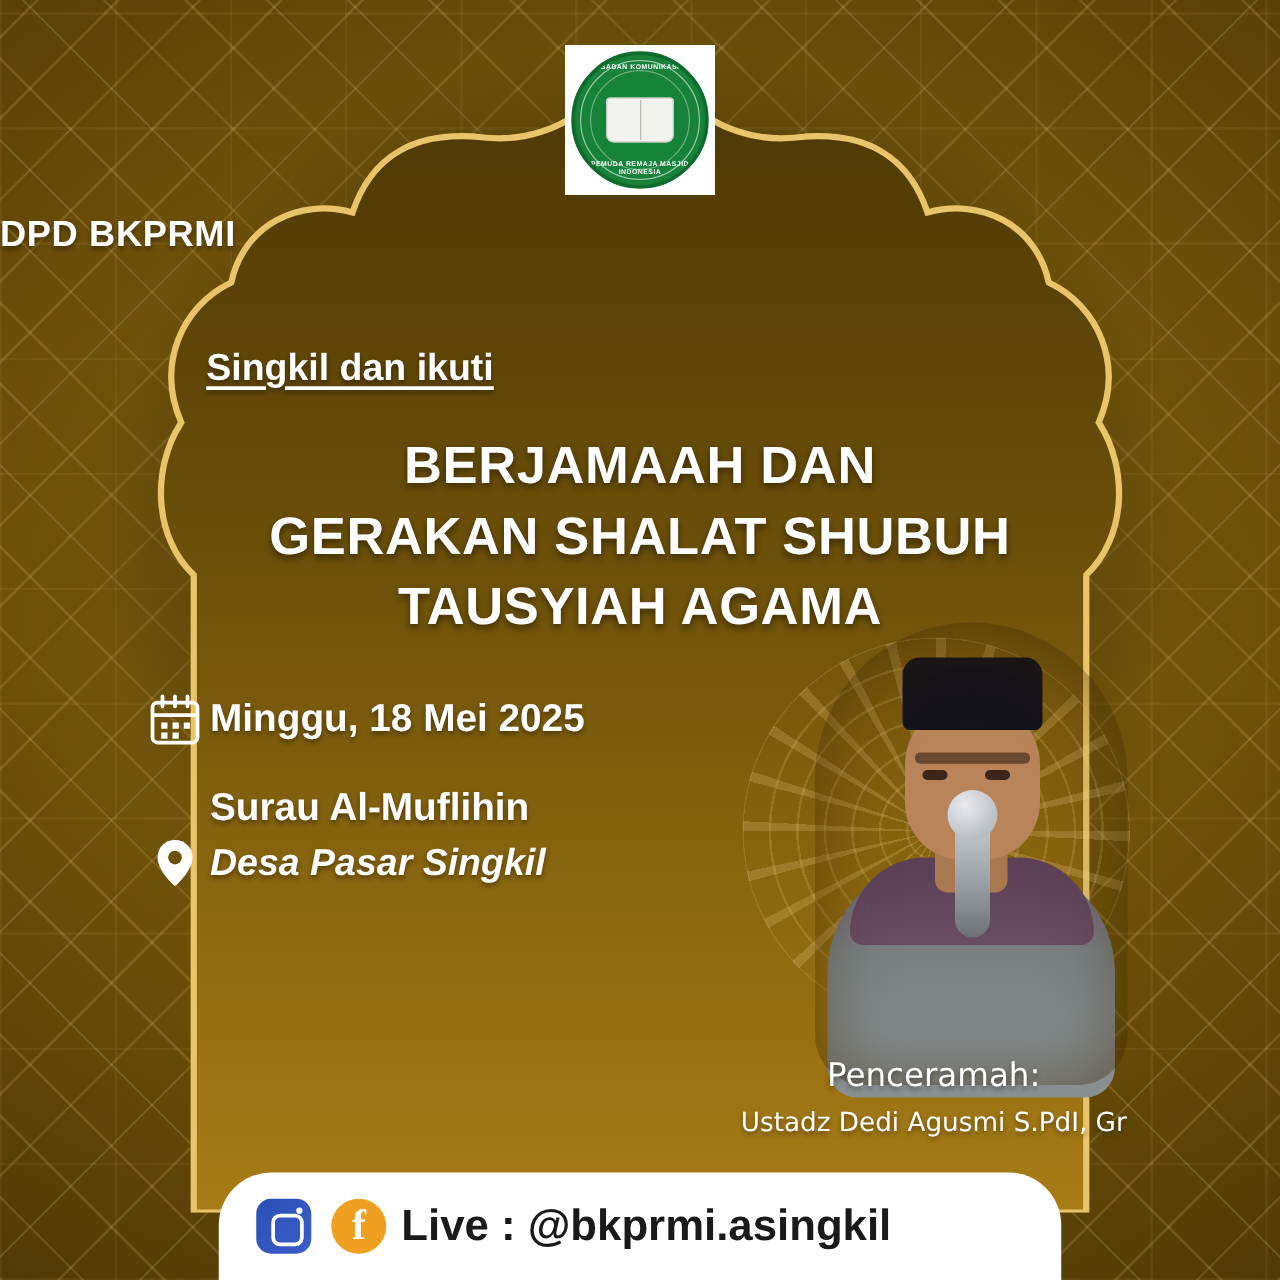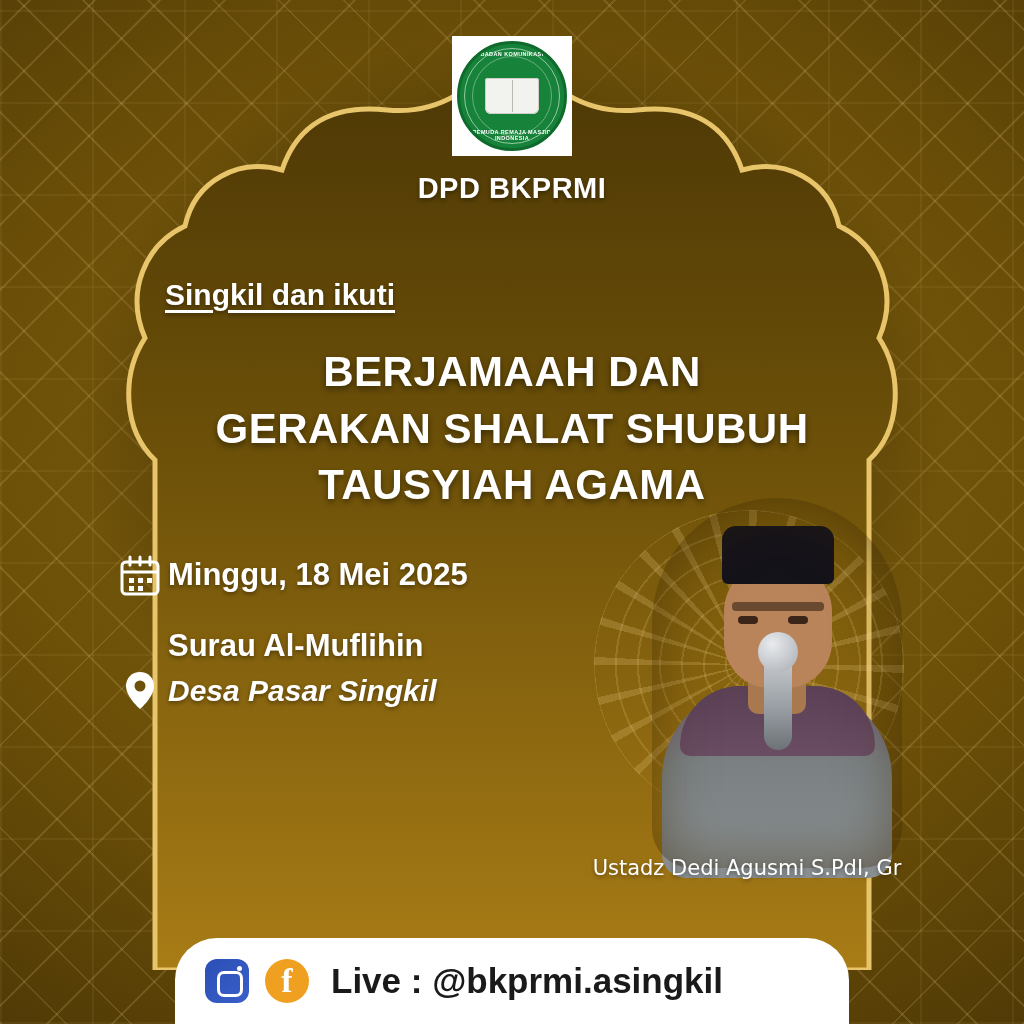--- a/index.html
+++ b/index.html
@@ -117,21 +117,21 @@
     font-weight: bold;
   }
   .logo-top-text { top: 7px; }
   .logo-bot-text { bottom: 7px; }
 
   .org-name {
     position: absolute;
     top: 170px;
     left: 0;
     right: 0;
-    text-align: center;
+    text-align: left;
     color: #ffffff;
     font-size: 29px;
     font-weight: bold;
     letter-spacing: 0.5px;
     line-height: 1.3;
     text-shadow: 0 2px 4px rgba(0,0,0,0.4);
   }
   .hadiri {
     position: absolute;
     top: 278px;
@@ -374,21 +374,21 @@
     font-size: 34px;
     font-weight: bold;
     font-family: "Liberation Serif", serif;
     display: flex;
     align-items: center;
     justify-content: center;
     line-height: 1;
     flex: 0 0 44px;
   }
   .live-text {
-    margin-left: 22px;
+    margin-left: 12px;
     font-size: 35px;
     font-weight: bold;
     color: #1a1a1a;
   }
 </style>
 </head>
 <body>
 
 <div class="poster">
   <div class="lattice"></div>
@@ -489,20 +489,21 @@
         <div class="p-eye-l"></div>
         <div class="p-eye-r"></div>
         <div class="p-cap"></div>
         <div class="p-mic"></div>
         <div class="p-mic-head"></div>
         <div class="p-shadow"></div>
       </div>
     </div>
 
     <div class="speaker-caption">
+      <div class="speaker-label">Penceramah:</div>
       <div class="speaker-name">Ustadz Dedi Agusmi S.PdI, Gr</div>
     </div>
 
     <div class="bottom-bar">
       <div class="ig-icon">
         <div class="ring"></div>
         <div class="dot"></div>
       </div>
       <div class="fb-icon">f</div>
       <div class="live-text">Live : @bkprmi.asingkil</div>

